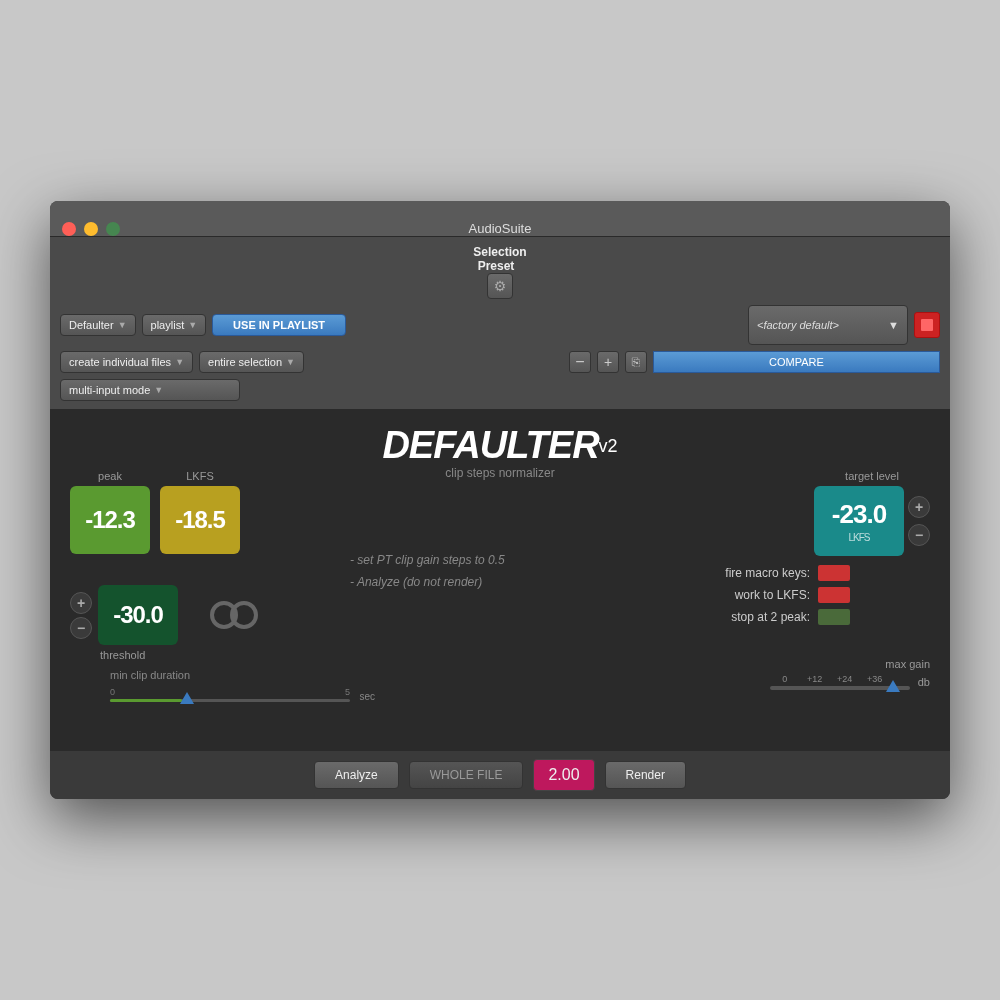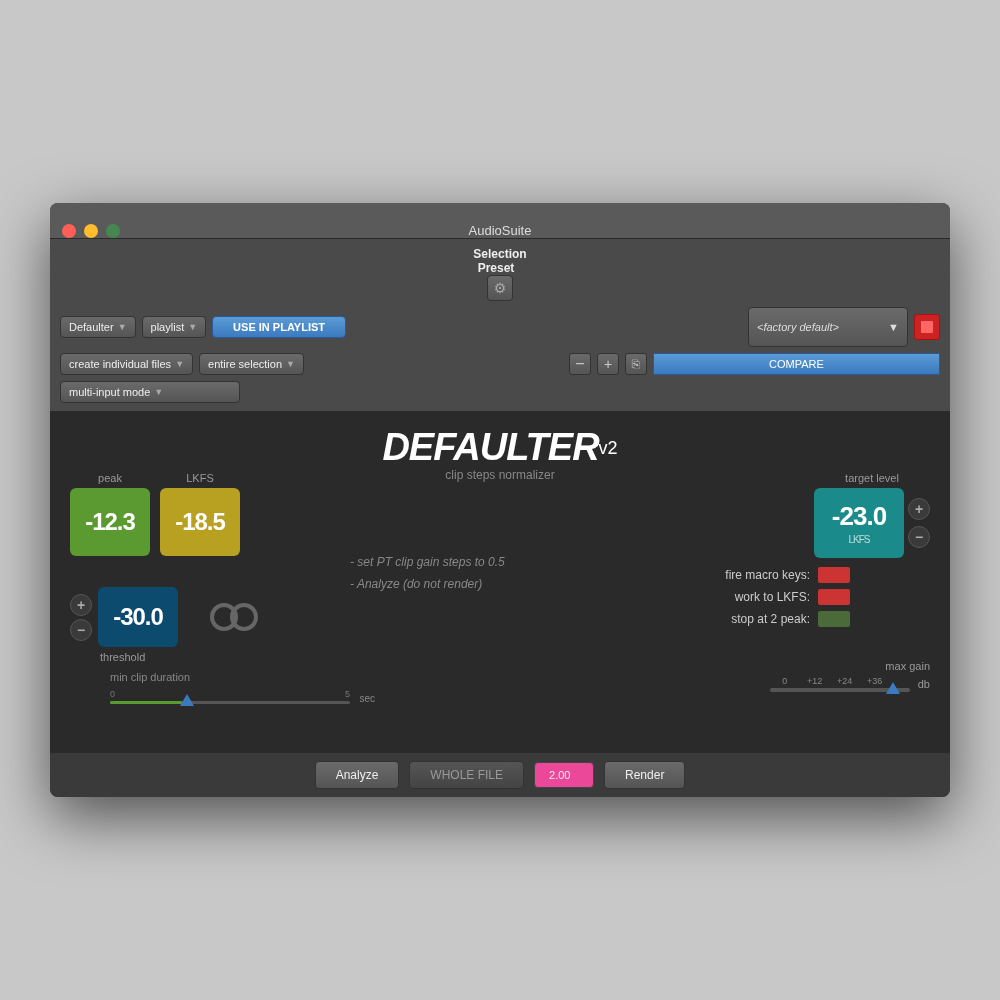--- a/index.html
+++ b/index.html
@@ -265,21 +265,21 @@
       justify-content: center;
       cursor: pointer;
       color: #aaa;
       font-size: 14px;
       font-weight: bold;
     }
     .meter-box-gray {
       width: 80px;
       height: 60px;
       border-radius: 6px;
-      background: #0c4a6e;
+      background: #14532d;
       display: flex;
       align-items: center;
       justify-content: center;
       font-size: 24px;
       font-weight: bold;
       color: white;
       letter-spacing: -1px;
     }
     .threshold-label {
       color: #999;
@@ -504,27 +504,28 @@
     .btn-whole-file {
       background: linear-gradient(to bottom, #555, #444);
       color: #999;
       border: 1px solid #333;
       border-radius: 4px;
       padding: 6px 20px;
       font-size: 12px;
       cursor: pointer;
     }
     .version-display {
-      background: #ec4899;
+      background: #be185d;
       color: #eee;
       border: 1px solid #444;
       border-radius: 4px;
       padding: 6px 14px;
-      font-size: 11px;
+      font-size: 16px;
       min-width: 60px;
+      text-align: center;
     }
     .btn-render {
       background: linear-gradient(to bottom, #6a6a6a, #555);
       color: #eee;
       border: 1px solid #333;
       border-radius: 4px;
       padding: 6px 20px;
       font-size: 12px;
       cursor: pointer;
     }

